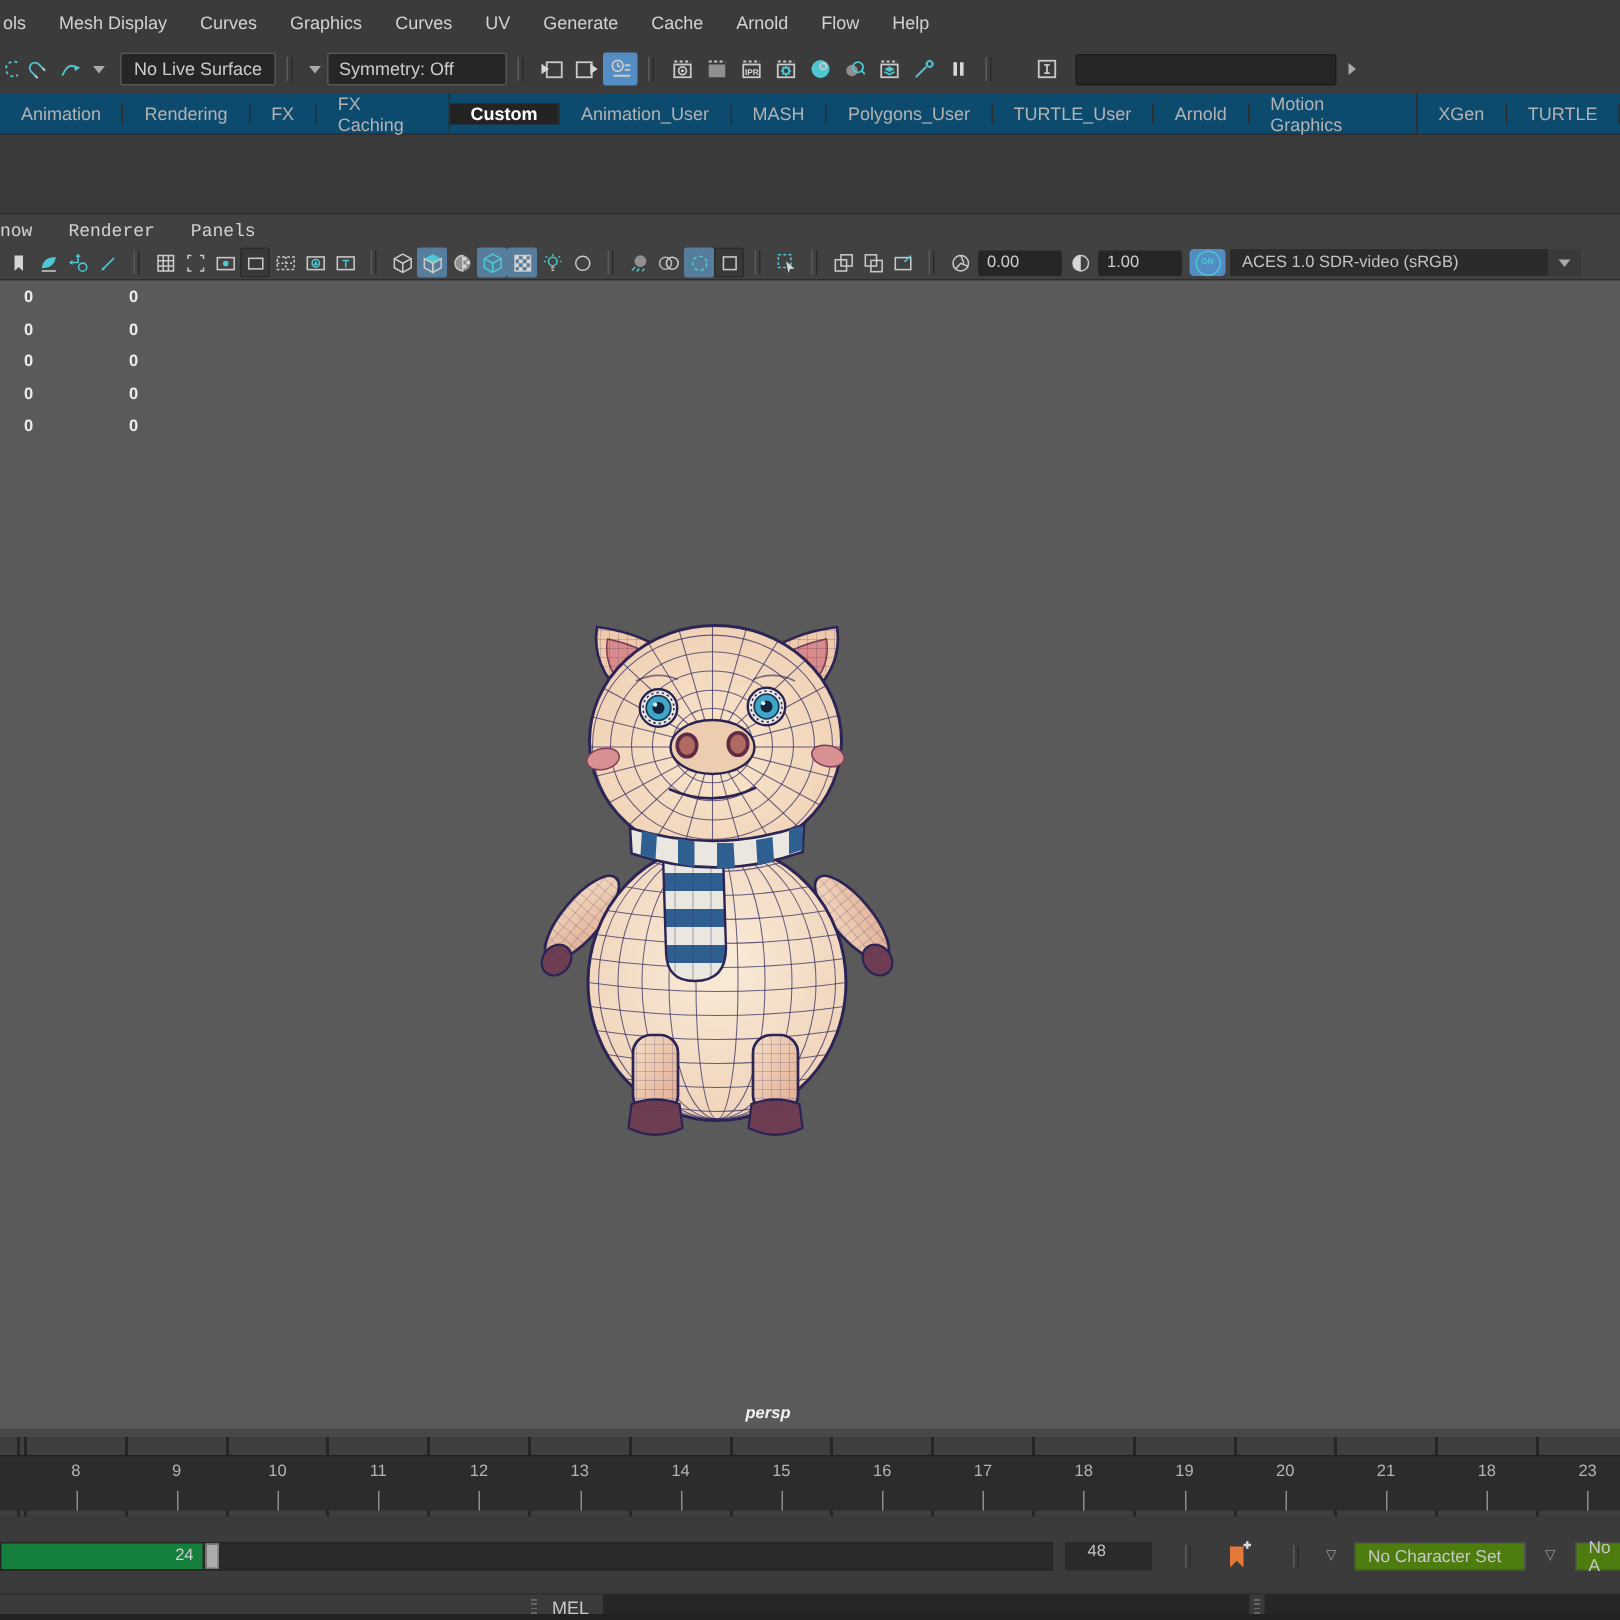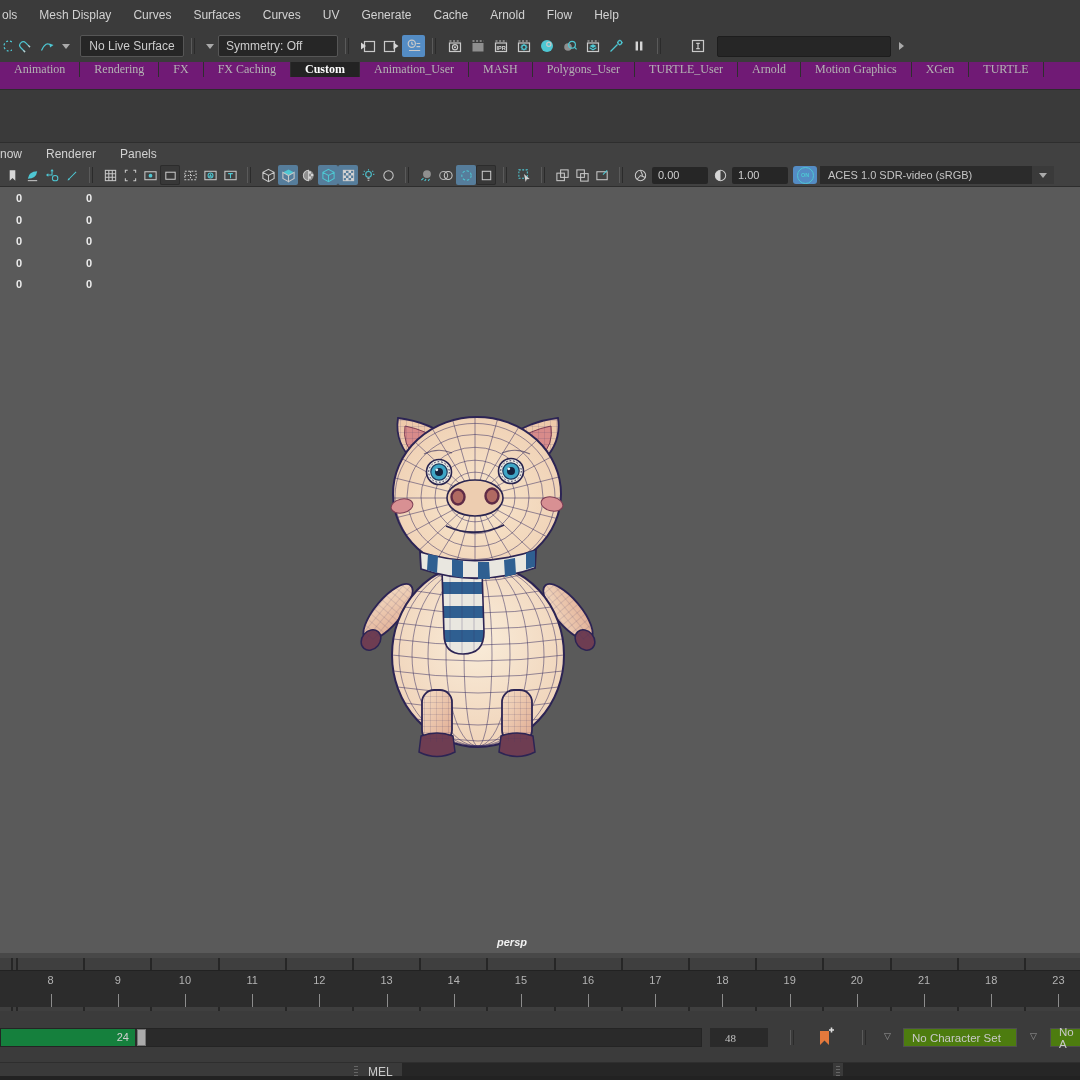--- a/index.html
+++ b/index.html
@@ -20,26 +20,26 @@
   .ic svg .wf{fill:#d6d6d6;stroke:none;}
   .ic svg .gf{fill:#8f8f8f;stroke:none;}
   .ic svg text{fill:#d9d9d9;stroke:none;font-family:"Liberation Sans",sans-serif;font-weight:bold;}
   .ic.hist{background:var(--hist,#548cc4);}
   .grip{width:2px;height:16px;border-left:1px solid #5a5a5a;border-right:1px solid #2b2b2b;margin:0 7px;flex:none;}
   .caret-d{width:0;height:0;border-left:4px solid transparent;border-right:4px solid transparent;border-top:5px solid #aaa;margin:0 4px;flex:none;}
   .caret-r{width:0;height:0;border-top:4px solid transparent;border-bottom:4px solid transparent;border-left:5px solid #aaa;margin:0 5px;flex:none;}
   .ffield{height:20px;background:#262626;border:1px solid #565656;border-radius:2px;display:flex;align-items:center;padding:0 7px;color:#cccccc;flex:none;}
   .cmdfield{width:172px;height:19px;background:#262626;border:1px solid #1d1d1d;border-radius:2px;margin-left:8px;flex:none;}
   
-  .shelftabs{top:62px;height:27px;background:#701a75;border-bottom:1px solid #2c2c2c;align-items:flex-start;font-family:Liberation Serif, serif;}
+  .shelftabs{top:62px;height:27px;background:#0c4a6e;border-bottom:1px solid #2c2c2c;align-items:center;}
   .shelftabs span{display:flex;align-items:center;padding:0 14px;color:#b3b3b3;border-right:1px solid #2e2e2e;cursor:default;}
   .shelftabs span.active{background:#232323;color:#ffffff;font-weight:bold;}
   .shelfarea{top:90px;height:52px;background:#3a3a3a;border-bottom:1px solid #2e2e2e;}
   
-  .panelmenu{top:143px;height:21px;background:#414141;}
+  .panelmenu{top:143px;height:21px;background:#414141;font-family:Liberation Mono, monospace;}
   .panelmenu span{padding:0 12px;color:#d2d2d2;}
   .panelmenu span:first-child{padding-left:0;}
   .vptoolbar{top:164px;height:22px;background:#414141;border-bottom:1px solid #2d2d2d;padding-left:2px;}
   .vic{display:inline-flex;width:20px;height:20px;align-items:center;justify-content:center;border-radius:2px;flex:none;}
   .vic svg{width:15px;height:15px;overflow:visible;}
   .vic svg *{fill:none;stroke:#c9c9c9;stroke-width:1.1;}
   .vic svg .tl{stroke:var(--teal,#4ec7d3);}
   .vic svg .tf{fill:var(--teal,#4ec7d3);stroke:none;}
   .vic svg .wf{fill:#d6d6d6;stroke:none;}
   .vic svg .gf{fill:#8f8f8f;stroke:none;}
@@ -62,21 +62,21 @@
   .fcell{width:67.2px;position:relative;text-align:center;flex:none;}
   .fcell .num{position:relative;top:2px;font-size:11px;color:#b4b4b4;}
   .fcell .tick{position:absolute;left:50%;bottom:0;width:1px;height:13px;background:#8d8d8d;}
   .tl-bot{height:4px;background:repeating-linear-gradient(to right,#262626 0 2px,#3f3f3f 2px 67.2px);background-position-x:16px;}
   
   .rangerow{top:1024px;height:27px;background:#3b3b3b;}
   .rtrack{position:absolute;left:0;top:4px;width:702px;height:19px;background:#2a2a2a;border:1px solid #242424;box-sizing:border-box;}
   .rsel{position:absolute;left:0;top:0;width:134px;height:100%;background:#15803d;}
   .rsel span{position:absolute;right:6px;top:2px;font-size:11px;color:#cfcfcf;}
   .rhandle{position:absolute;left:136px;top:0;width:9px;height:100%;background:#ababab;border:1px solid #777;box-sizing:border-box;}
-  .f48{position:absolute;left:710px;top:4px;width:58px;height:19px;background:#2a2a2a;display:flex;align-items:center;padding-left:15px;box-sizing:border-box;font-size:11px;color:#c4c4c4;font-family:Liberation Serif, serif;}
+  .f48{position:absolute;left:710px;top:4px;width:58px;height:19px;background:#2a2a2a;display:flex;align-items:flex-start;padding-left:15px;box-sizing:border-box;font-size:11px;color:#c4c4c4;}
   .rgrip{position:absolute;top:6px;width:2px;height:15px;border-left:1px solid #5a5a5a;border-right:1px solid #2b2b2b;}
   .tri-o{font-size:9px;color:#9a9a9a;position:absolute;top:7px;}
   .rbox{position:absolute;top:4px;height:19px;background:#4d7c0f;border:1px solid #4e4e4e;box-sizing:border-box;display:flex;align-items:center;padding:0 8px;font-size:11.5px;color:#c9c9c9;}
   
   .cmdline{top:1062px;height:18px;background:#3a3a3a;border-top:1px solid #2e2e2e;}
   .cl-dots{position:absolute;left:354px;top:3px;width:4px;height:12px;background:repeating-linear-gradient(to bottom,#666 0 1px,transparent 1px 3px);}
   .cl-mel{position:absolute;left:368px;top:2px;color:#c9c9c9;}
   .cl-input{position:absolute;left:402px;top:0;width:431px;height:18px;background:#262626;}
   .cl-dots2{position:absolute;left:836px;top:3px;width:4px;height:12px;background:repeating-linear-gradient(to bottom,#666 0 1px,transparent 1px 3px);}
   .cl-result{position:absolute;left:843px;top:0;width:237px;height:18px;background:#262626;}
@@ -86,21 +86,21 @@
 </style>
 </head>
 <body>
 
 <div id="app">
 
   <div class="row menubar">
     <span>ols</span>
     <span>Mesh Display</span>
     <span>Curves</span>
-    <span>Surfaces</span>
+    <span>Graphics</span>
     <span>Curves</span>
     <span>UV</span>
     <span>Generate</span>
     <span>Cache</span>
     <span>Arnold</span>
     <span>Flow</span>
     <span>Help</span>
   </div>
 
   <div class="row statusline">

